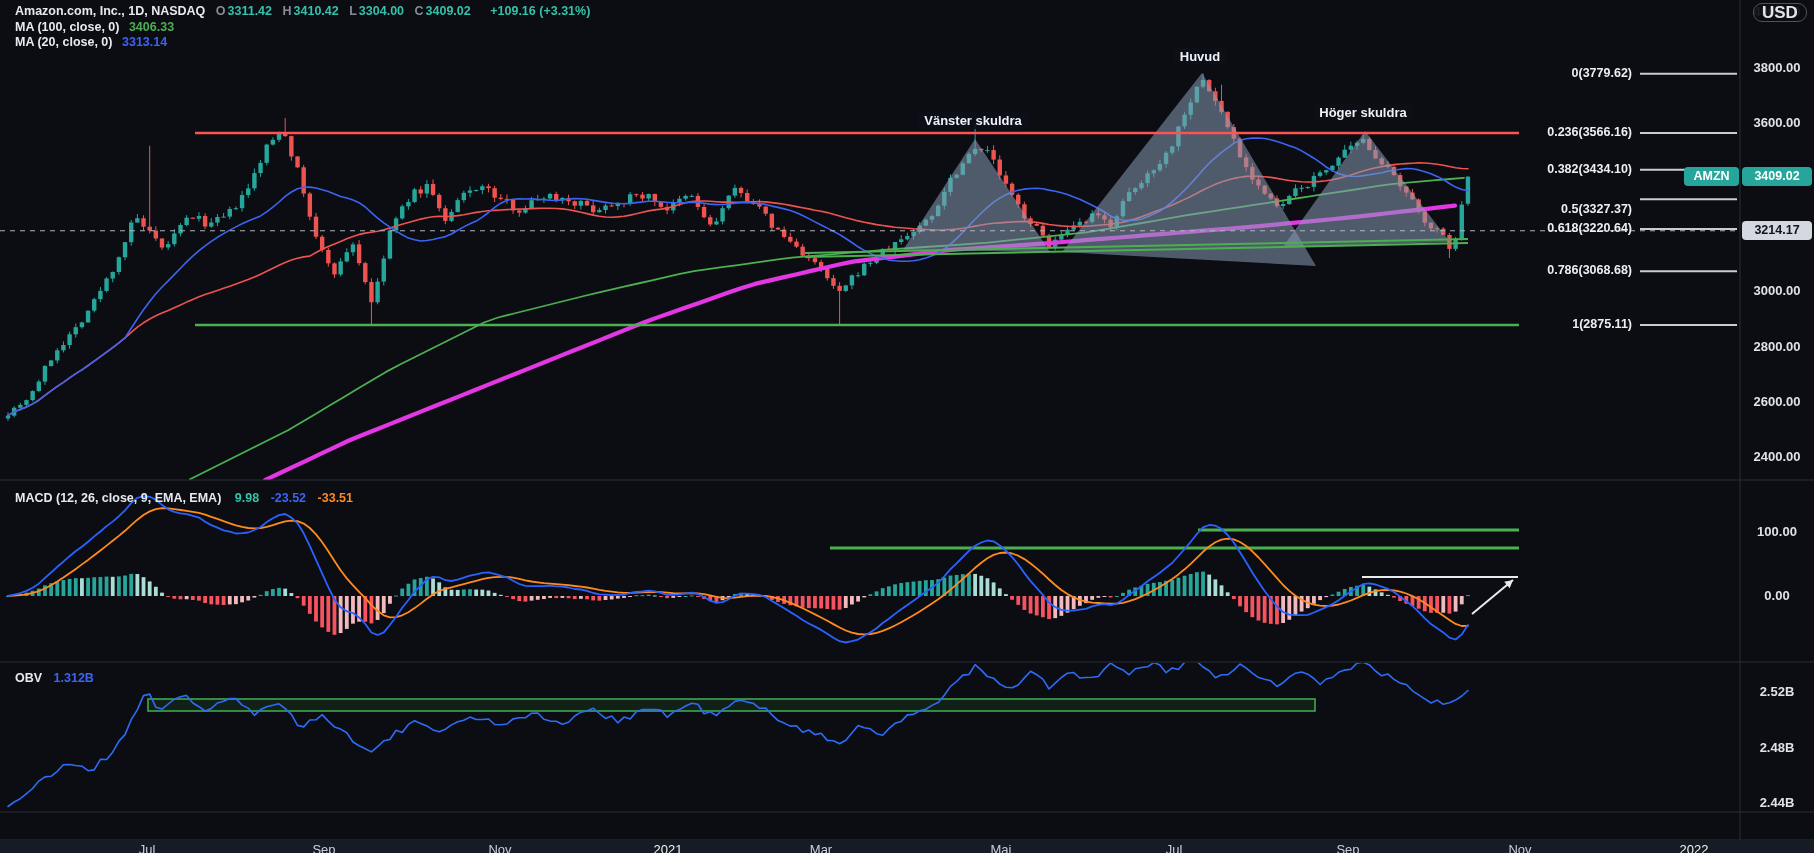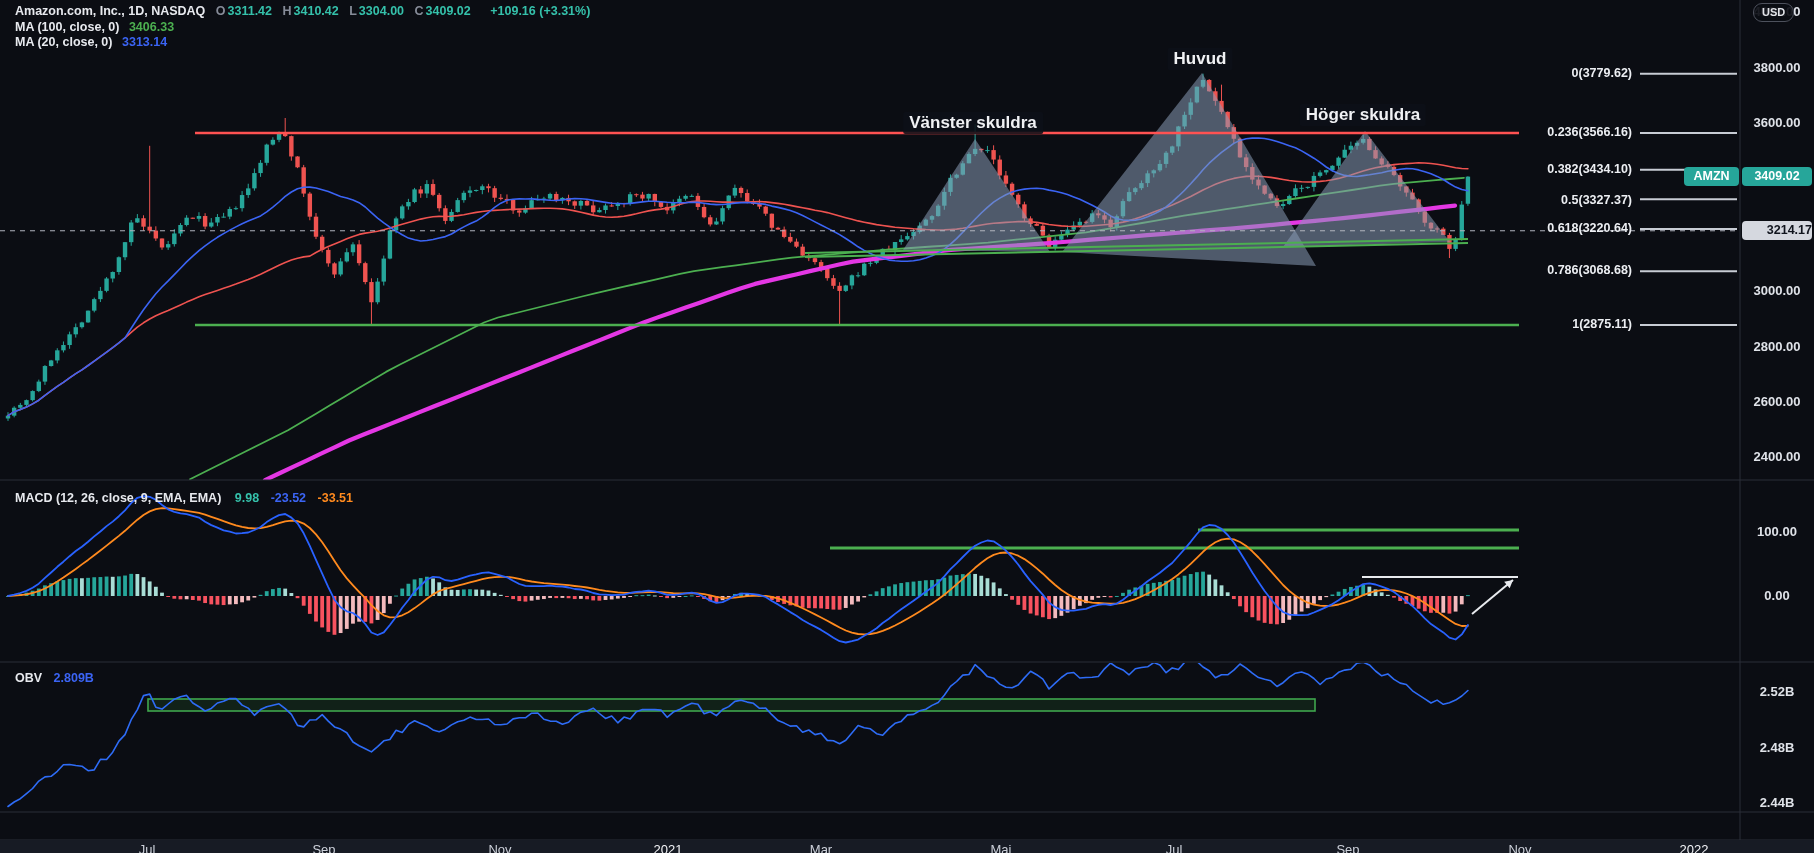--- a/index.html
+++ b/index.html
@@ -21,31 +21,31 @@
   .c-hist{color:var(--teal_val);margin-left:10px;}
   .c-macd{color:var(--ma20);margin-left:8px;}
   .c-sig{color:var(--macd_orange);margin-left:8px;}
   .ptick{position:absolute;left:1742px;width:70px;text-align:center;z-index:5;
          font-size:13px;font-weight:700;color:var(--axis_text);}
   .ttick{position:absolute;top:842px;transform:translateX(-50%);z-index:5;
          font-size:13px;font-weight:400;color:var(--time_text);}
   .ttick.major{color:var(--year_text);}
   .fib-label{position:absolute;right:182px;z-index:5;font-size:12.5px;font-weight:700;
              color:#eceef2;text-align:left;}
-  .pattern-label{position:absolute;transform:translateX(-50%);z-index:6;font-size:17px;
+  .pattern-label{position:absolute;transform:translateX(-50%);z-index:6;font-size:13px;
                  font-weight:700;color:#f0f1f4;background:rgba(13,16,24,.88);
                  padding:1px 6px;border-radius:2px;}
   .tag{position:absolute;z-index:7;font-size:12.5px;font-weight:700;text-align:center;
        line-height:19px;height:19px;border-radius:4px;}
   .tag-teal{left:1742px;width:70px;top:167px;background:var(--tag_teal);color:#fff;}
-  .tag-gray{left:1742px;width:70px;top:221px;background:var(--tag_gray);color:#10141d;text-align:right;}
+  .tag-gray{left:1742px;width:70px;top:221px;background:var(--tag_gray);color:#10141d;}
   .amzn-tag{left:1684px;width:55px;top:167px;background:var(--tag_teal);color:#fff;z-index:6;}
   .usd-pill{position:absolute;left:1753px;top:3px;z-index:8;padding:0 8px;height:17px;
             line-height:17px;border:1px solid #4d515c;border-radius:9px;background:rgba(11,13,19,.92);
-            color:#e3e5ea;font-size:11px;font-weight:700;cursor:pointer;}
+            color:#e3e5ea;font-size:17px;font-weight:700;cursor:pointer;}
   .axis-col{position:absolute;left:1740px;top:0;width:74px;height:840px;z-index:2;cursor:ns-resize;}
   .time-strip{position:absolute;left:0;top:840px;width:1814px;height:13px;background:#171b24;z-index:2;}
 </style>
 </head>
 <body>
 
 <div class="chart">
   <svg id="gfx" width="1814" height="853" viewBox="0 0 1814 853">
       <defs>
         <clipPath id="clipMain">
@@ -836,21 +836,21 @@
 
   <div class="legend macd-legend lrow">
     <span>MACD (12, 26, close, 9, EMA, EMA)</span>
     <span class="c-hist">9.98</span>
     <span class="c-macd">-23.52</span>
     <span class="c-sig">-33.51</span>
   </div>
 
   <div class="legend obv-legend lrow">
     <span>OBV</span>
-    <span class="c-macd">2.809B</span>
+    <span class="c-macd">1.312B</span>
   </div>
 
   <div class="axis-col"></div>
   <div class="time-strip"></div>
 
   <div class="tag amzn-tag">AMZN</div>
   <div class="tag tag-teal">3409.02</div>
   <div class="tag tag-gray">3214.17</div>
   <div class="usd-pill">USD</div>
 <div class="ptick" style="top: 4px;">4000.00</div>
@@ -871,20 +871,20 @@
     <div class="ttick major" style="left: 668px;">2021</div>
     <div class="ttick" style="left: 821px;">Mar</div>
     <div class="ttick" style="left: 1001px;">Maj</div>
     <div class="ttick" style="left: 1174px;">Jul</div>
     <div class="ttick" style="left: 1348px;">Sep</div>
     <div class="ttick" style="left: 1520px;">Nov</div>
     <div class="ttick major" style="left: 1694px;">2022</div>
     <div class="fib-label" style="top: 65.6627px;">0(3779.62)</div>
     <div class="fib-label" style="top: 124.974px;">0.236(3566.16)</div>
     <div class="fib-label" style="top: 161.668px;">0.382(3434.10)</div>
-    <div class="fib-label" style="top: 193px;">0.5(3327.37)</div>
+    <div class="fib-label" style="top: 202px;">0.5(3327.37)</div>
     <div class="fib-label" style="top: 220.979px;">0.618(3220.64)</div>
     <div class="fib-label" style="top: 263.202px;">0.786(3068.68)</div>
     <div class="fib-label" style="top: 316.987px;">1(2875.11)</div>
     <div class="pattern-label" style="left: 973px; top: 112px;">Vänster skuldra</div>
     <div class="pattern-label" style="left: 1200px; top: 48px;">Huvud</div>
     <div class="pattern-label" style="left: 1363px; top: 104px;">Höger skuldra</div>
   </div>
 
 </body></html>

